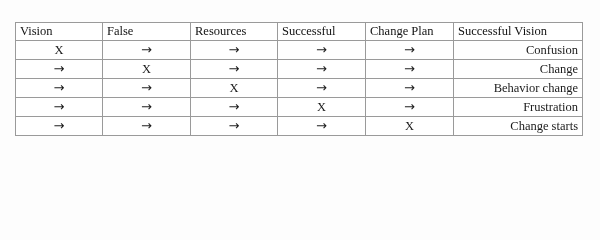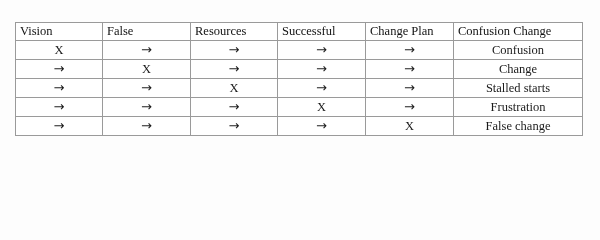--- a/index.html
+++ b/index.html
@@ -46,21 +46,21 @@
     font-size: 12.5px;
     color: #111111;
   }
   td.mark-cell {
     text-align: center;
     padding: 0;
     color: #3a3a3a;
     font-size: 12.5px;
   }
   td.outcome-cell {
-    text-align: center;
+    text-align: right;
     color: #111111;
   }
   
   td.outcome-col {
     border-left: 2px solid #6f6f6f;
   }
   
   col.c0 { width: 87px; }
   col.c1 { width: 88px; }
   col.c2 { width: 87px; }
@@ -90,21 +90,21 @@
         <col class="c5">
     </colgroup>
     <tbody>
 
       <tr class="header-row">
         <td>Vision</td>
         <td>False</td>
         <td>Resources</td>
         <td>Successful</td>
         <td>Change Plan</td>
-        <td class="outcome-col">Confusion Change</td>
+        <td class="outcome-col">Successful Vision</td>
       </tr>
 
       <tr>
         <td class="mark-cell"><span class="x-glyph">X</span></td>
         <td class="mark-cell"><span class="arrow-glyph">→</span></td>
         <td class="mark-cell"><span class="arrow-glyph">→</span></td>
         <td class="mark-cell"><span class="arrow-glyph">→</span></td>
         <td class="mark-cell"><span class="arrow-glyph">→</span></td>
         <td class="outcome-cell outcome-col">Confusion</td>
       </tr>
@@ -117,36 +117,36 @@
         <td class="mark-cell"><span class="arrow-glyph">→</span></td>
         <td class="outcome-cell outcome-col">Change</td>
       </tr>
 
       <tr>
         <td class="mark-cell"><span class="arrow-glyph">→</span></td>
         <td class="mark-cell"><span class="arrow-glyph">→</span></td>
         <td class="mark-cell"><span class="x-glyph">X</span></td>
         <td class="mark-cell"><span class="arrow-glyph">→</span></td>
         <td class="mark-cell"><span class="arrow-glyph">→</span></td>
-        <td class="outcome-cell outcome-col">Stalled starts</td>
+        <td class="outcome-cell outcome-col">Behavior change</td>
       </tr>
 
       <tr>
         <td class="mark-cell"><span class="arrow-glyph">→</span></td>
         <td class="mark-cell"><span class="arrow-glyph">→</span></td>
         <td class="mark-cell"><span class="arrow-glyph">→</span></td>
         <td class="mark-cell"><span class="x-glyph">X</span></td>
         <td class="mark-cell"><span class="arrow-glyph">→</span></td>
         <td class="outcome-cell outcome-col">Frustration</td>
       </tr>
 
       <tr>
         <td class="mark-cell"><span class="arrow-glyph">→</span></td>
         <td class="mark-cell"><span class="arrow-glyph">→</span></td>
         <td class="mark-cell"><span class="arrow-glyph">→</span></td>
         <td class="mark-cell"><span class="arrow-glyph">→</span></td>
         <td class="mark-cell"><span class="x-glyph">X</span></td>
-        <td class="outcome-cell outcome-col">False change</td>
+        <td class="outcome-cell outcome-col">Change starts</td>
       </tr>
 
     </tbody>
   </table>
 </div>
 
 </body></html>

